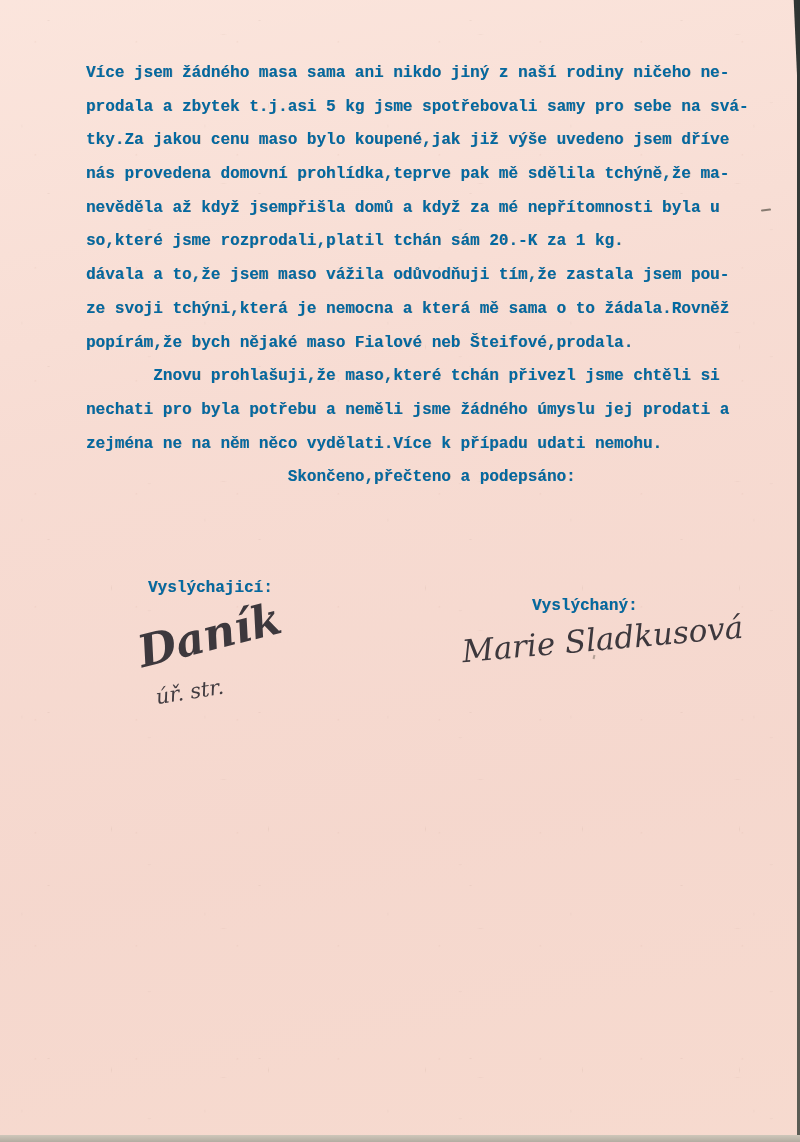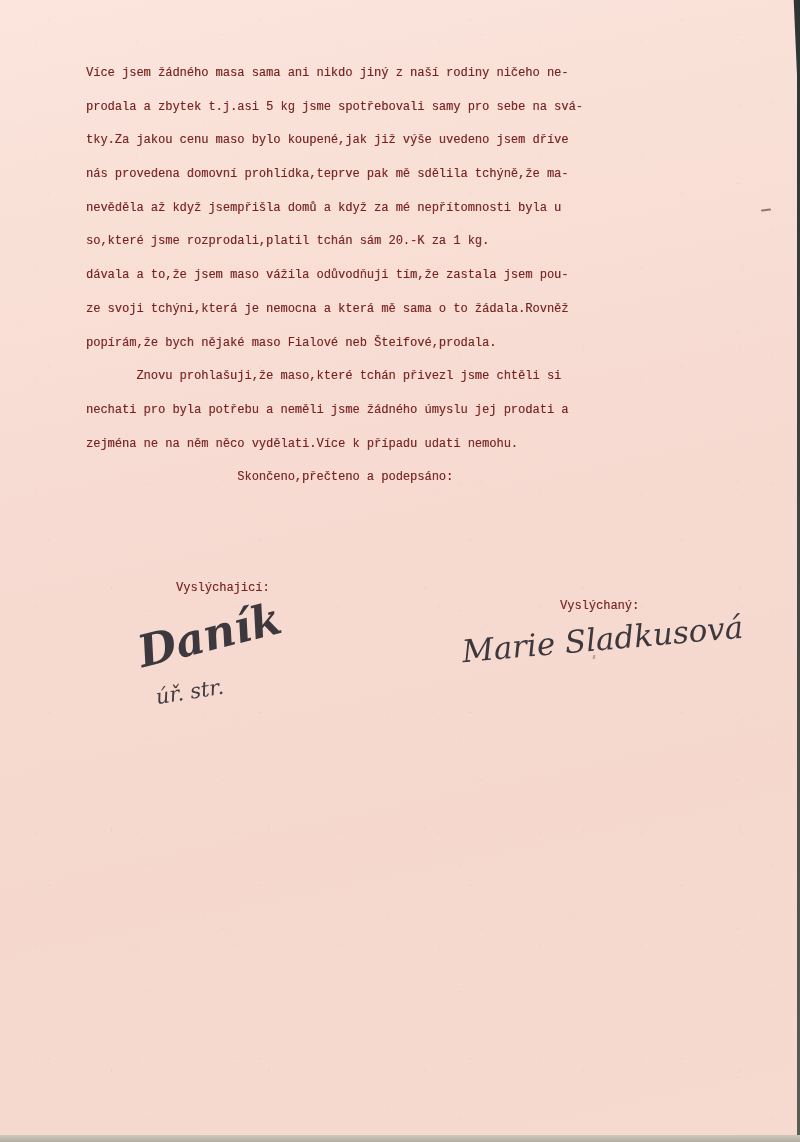--- a/index.html
+++ b/index.html
@@ -26,35 +26,36 @@
       radial-gradient(1px 5px at 71% 44%, rgba(158,126,110,0.12), transparent 70%),
       radial-gradient(4px 1px at 48% 81%, rgba(150,118,102,0.12), transparent 70%),
       radial-gradient(1px 4px at 12% 64%, rgba(162,132,114,0.11), transparent 70%),
       radial-gradient(5px 1px at 87% 23%, rgba(150,118,102,0.10), transparent 70%),
       radial-gradient(2px 2px at 35% 37%, rgba(210,170,152,0.18), transparent 70%);
     background-size: 211px 173px, 157px 241px, 311px 127px, 183px 197px, 257px 149px, 101px 113px;
     background-repeat: repeat;
   }
   .typed-line, .mono-label {
     font-family: "Liberation Mono", "DejaVu Sans Mono", monospace;
-    font-size: 12px;
-    color: #7f1d1d;
+    font-size: 16px;
+    color: #0369a1;
     white-space: pre;
     text-shadow: 0.4px 0.3px 0.6px rgba(95,89,79,0.50);
+    font-weight: bold;
   }
   .typed-block {
     position: absolute;
     left: 86px; top: 57px;
     width: 700px;
   }
   .typed-line {
     height: 33.7px;
     line-height: 33.7px;
   }
-  .mono-label { position: absolute; line-height: 20px; margin-left: 28px; }
+  .mono-label { position: absolute; line-height: 20px; }
   .label-left  { left: 148px; top: 578px; }
   .label-right { left: 532px; top: 596px; }
   .sig { position: absolute; }
   .sig text {
     font-family: "DejaVu Serif", "Liberation Serif", serif;
     font-style: italic;
     fill: #2e2b31;
   }
   .sig-left  { left: 126px; top: 596px; }
   .sig-left .sig-name { font-size: 44px; font-weight: 600; opacity: 0.92; }

